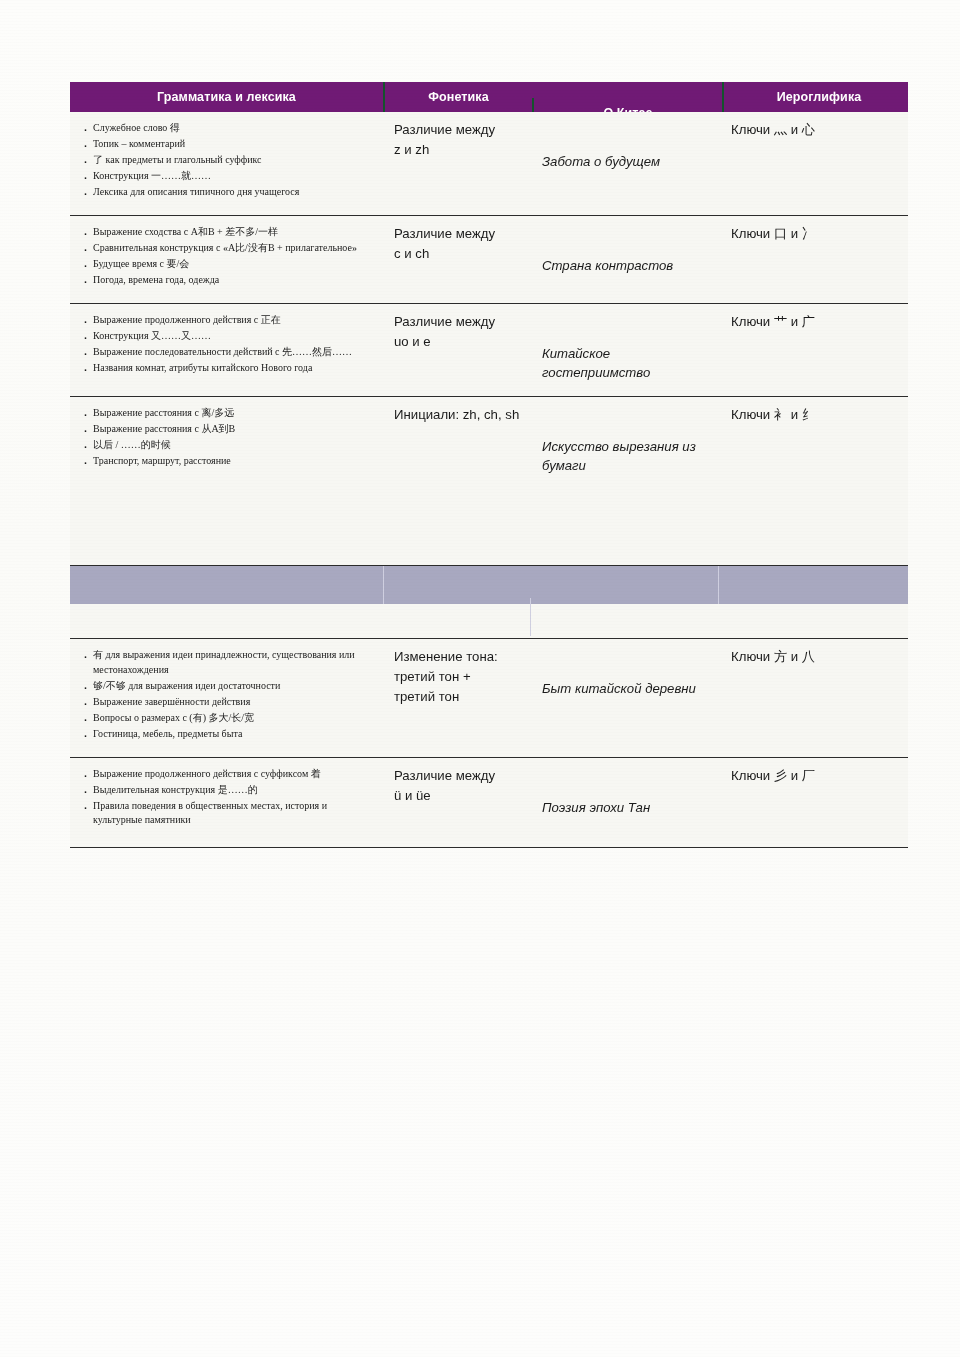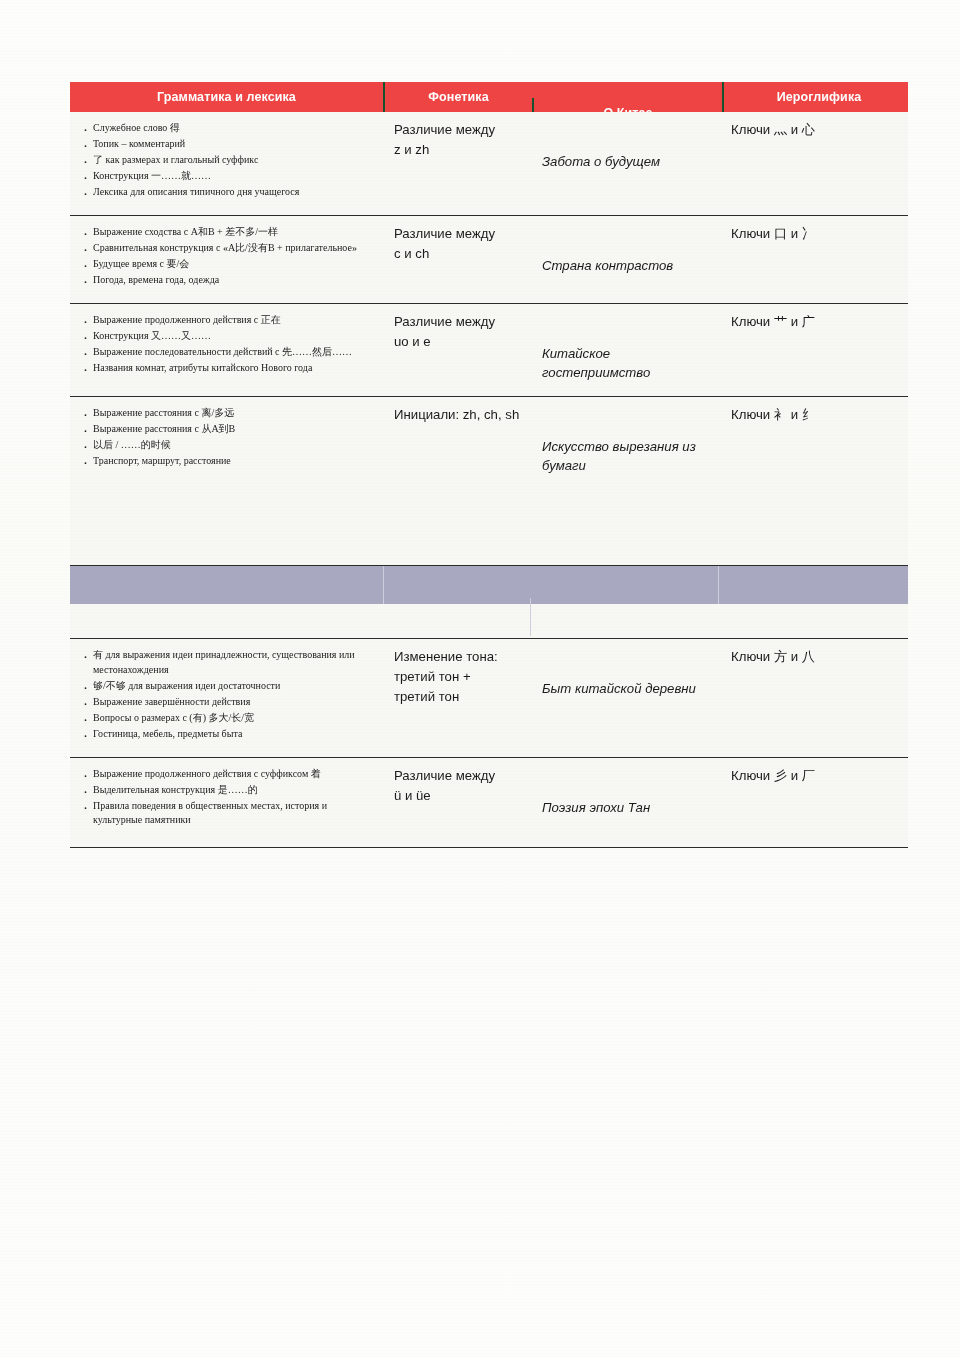--- a/index.html
+++ b/index.html
@@ -41,21 +41,21 @@
   .table {
     position: absolute;
     left: 70px;
     top: 82px;
     width: 838px;
   }
 
   
   .thead {
     display: flex;
-    background: #ef4444;
+    background: #701a75;
     height: 30px;
     align-items: center;
   }
   .thead .th {
     color: #ffffff;
     font-size: 12.5px;
     font-weight: bold;
     text-align: center;
     letter-spacing: .1px;
     line-height: 30px;
@@ -153,21 +153,21 @@
     <div class="th c2">Фонетика</div>
     <div class="th c3">О Китае</div>
     <div class="th c4">Иероглифика</div>
   </div>
 
   <div class="trow first">
     <div class="td c1">
       <ul class="bullets">
         <li>Служебное слово 得</li>
         <li>Топик – комментарий</li>
-        <li>了 как размерах и глагольный суффикс</li>
+        <li>了 как предметы и глагольный суффикс</li>
         <li>Конструкция 一……就……</li>
         <li>Лексика для описания типичного дня учащегося</li>
       </ul>
     </div>
     <div class="td c2 plain-lines">
       <div>Различие между</div>
       <div>z и zh</div>
     </div>
     <div class="td c3">Забота о будущем</div>
     <div class="td c4">Ключи 灬 и 心</div>

